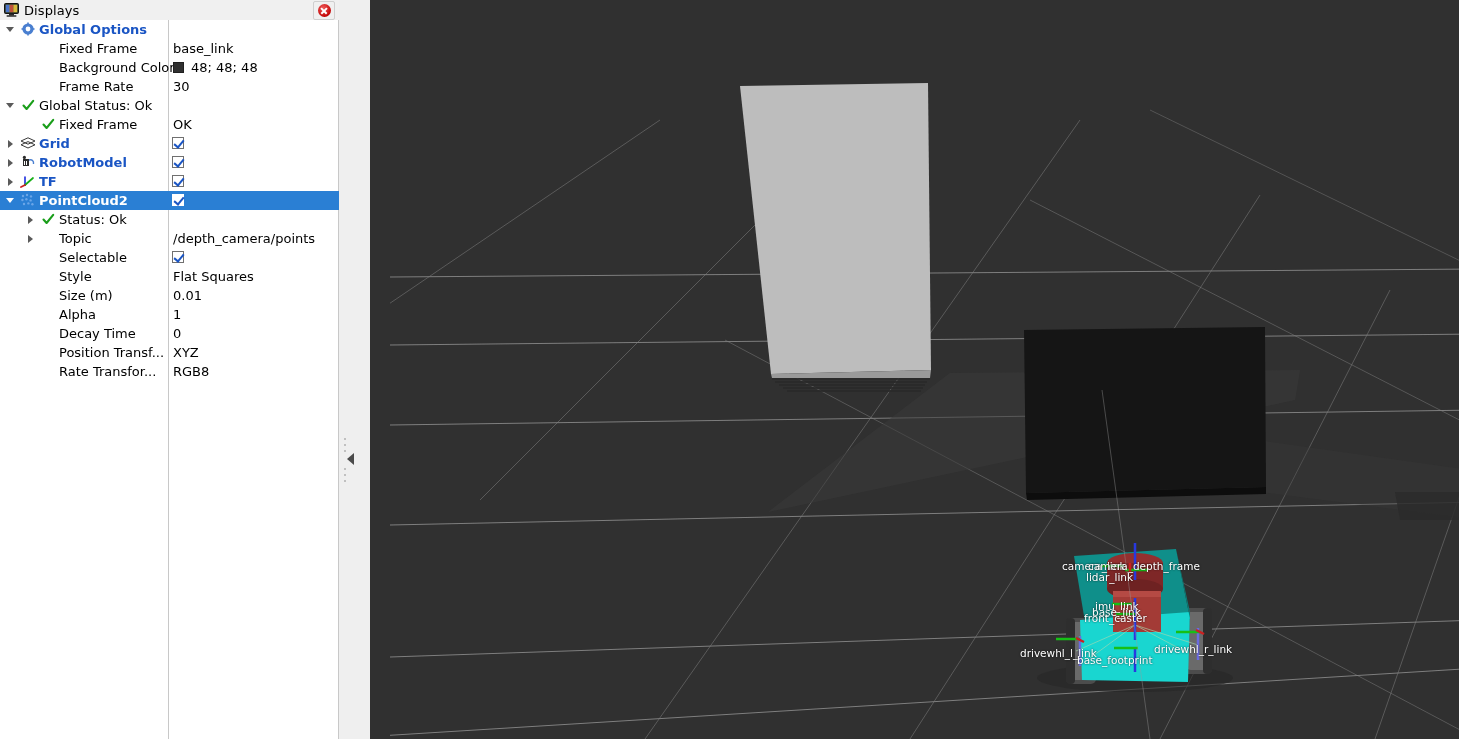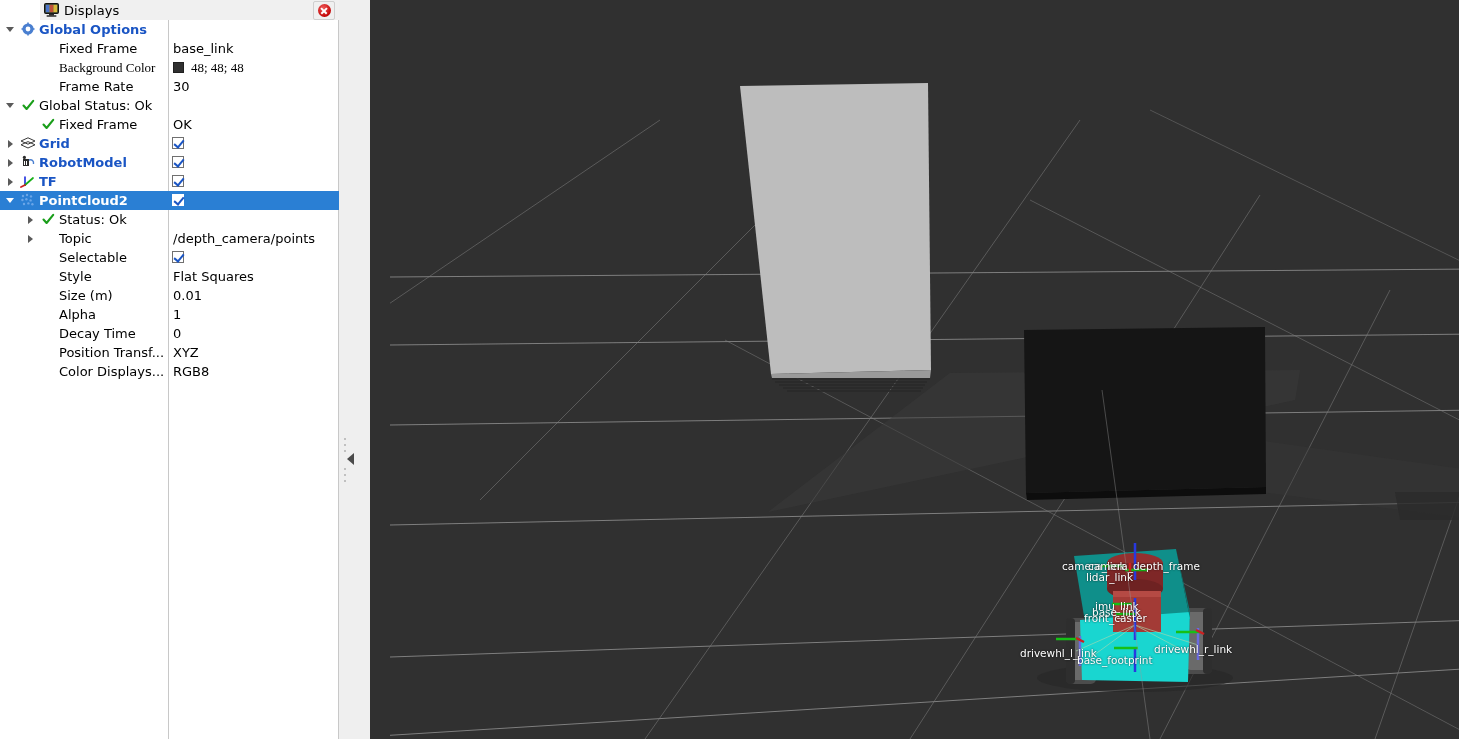--- a/index.html
+++ b/index.html
@@ -11,21 +11,21 @@
   #app{position:relative;width:1459px;height:739px;}
 
   
   #displays-panel{
     position:absolute;left:0;top:0;width:339px;height:739px;
     background:#ffffff;box-sizing:border-box;
   }
   #panel-titlebar{
     position:relative;height:20px;background:#f0f0f0;
     border-bottom:1px solid #d4d4d4;
-    display:flex;align-items:center;padding-left:4px;margin-left:40px;
+    display:flex;align-items:center;padding-left:4px;
   }
   #panel-titlebar .title-text{
     font-size:13px;color:#000;margin-left:5px;letter-spacing:0.1px;
   }
   .monitor-icon{width:15px;height:14px;position:relative;flex:0 0 auto;}
   .close-btn{
     position:absolute;right:4px;top:1px;width:20px;height:17px;
     background:#f0f0f0;border:1px solid #cfcfcf;border-radius:2px;
     display:flex;align-items:center;justify-content:center;cursor:pointer;
   }
@@ -170,21 +170,21 @@
                   <line x1="11" y1="7" x2="13.5" y2="7"></line>
                 </g>
               </svg>
             </span>
             <span class="label link" style="left: 39px;">Global Options</span>
           </div>
           <div class="row" style="top: 19px; position: absolute; left: 0px; width: 339px;">
             <span class="label" style="left: 59px;">Fixed Frame</span>
             <span class="value">base_link</span>
           </div>
-          <div class="row" style="top: 38px; position: absolute; left: 0px; width: 409px; font-family: Liberation Serif, serif;">
+          <div class="row" style="top: 38px; position: absolute; left: 0px; width: 409px;">
             <span class="label" style="left: 59px;">Background Color</span>
             <span class="swatch" style="background: rgb(48, 48, 48);"></span>
             <span class="value" style="left: 191px;">48; 48; 48</span>
           </div>
           <div class="row" style="top: 57px; position: absolute; left: 0px; width: 339px;">
             <span class="label" style="left: 59px;">Frame Rate</span>
             <span class="value">30</span>
           </div>
           <div class="row" style="top: 76px; position: absolute; left: 0px; width: 339px;">
             <span class="arrow expanded" style="left: 4px;">
@@ -313,21 +313,21 @@
           </div>
           <div class="row" style="top: 304px; position: absolute; left: 0px; width: 339px;">
             <span class="label" style="left: 59px;">Decay Time</span>
             <span class="value">0</span>
           </div>
           <div class="row" style="top: 323px; position: absolute; left: 0px; width: 339px;">
             <span class="label" style="left: 59px;">Position Transf...</span>
             <span class="value">XYZ</span>
           </div>
           <div class="row" style="top: 342px; position: absolute; left: 0px; width: 339px;">
-            <span class="label" style="left: 59px;">Color Displays...</span>
+            <span class="label" style="left: 59px;">Rate Transfor...</span>
             <span class="value">RGB8</span>
           </div>
         </div>
     </div>
   </div>
 
   <div id="splitter">
     <div class="grip-dot" style="top:438px"></div>
     <div class="grip-dot" style="top:444px"></div>
     <div class="grip-dot" style="top:450px"></div>

